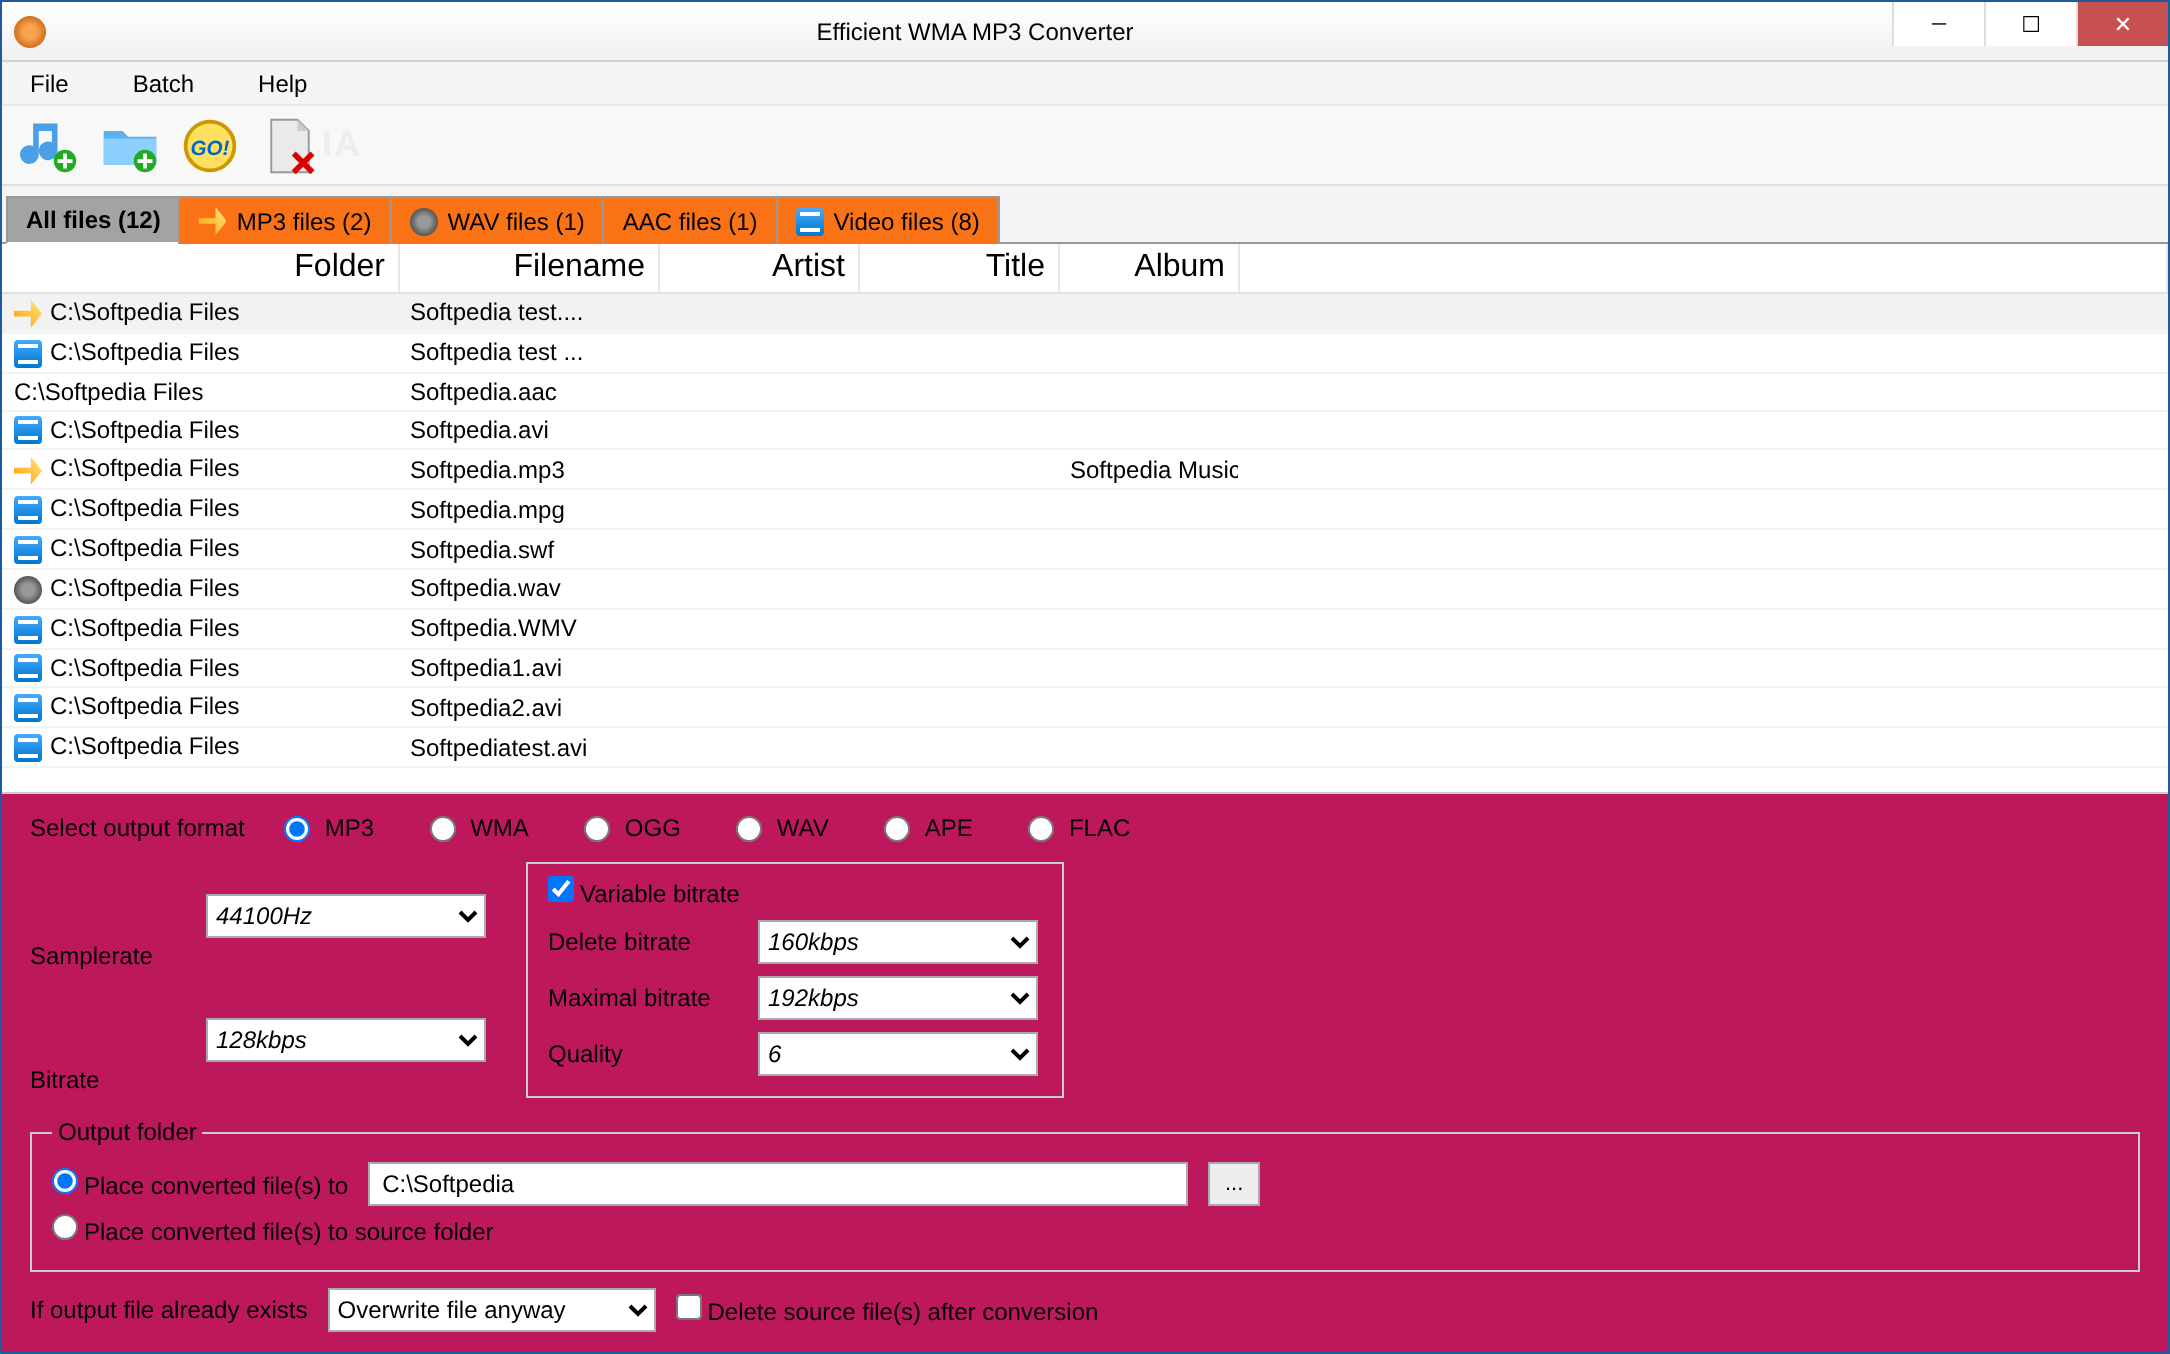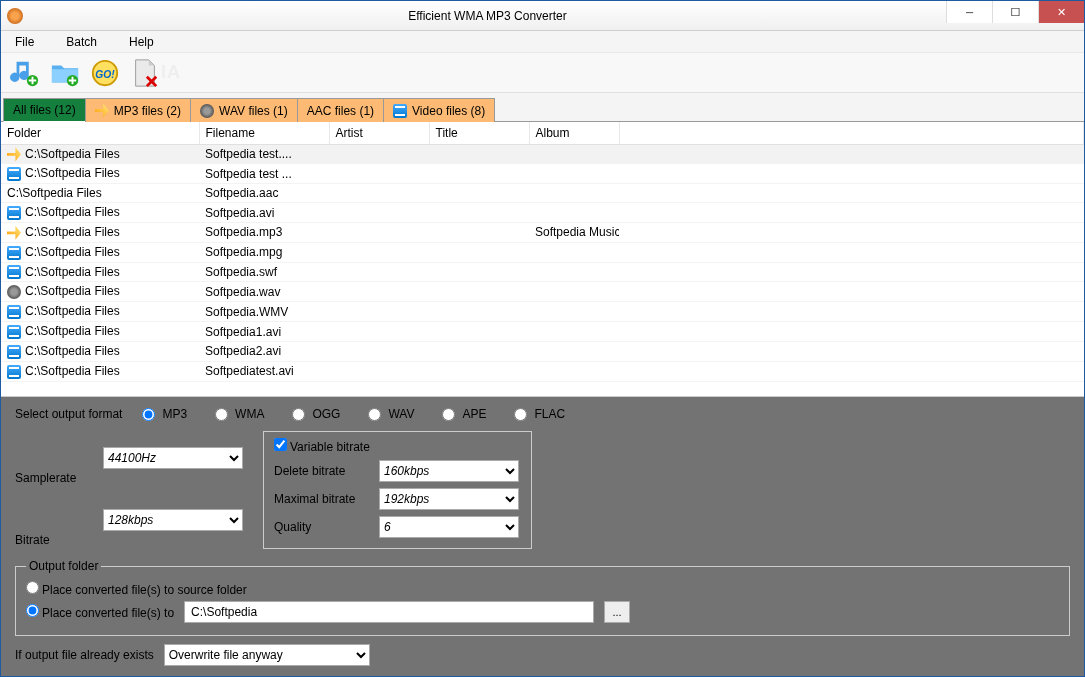--- a/index.html
+++ b/index.html
@@ -14,55 +14,55 @@
 .win-max::after { content:"☐"; }
 .win-close { background: #c75050; color:#fff; width: 46px;}
 .win-close::after { content:"✕"; font-size:11px; }
 .menubar { height: 22px; background: #f5f5f5; display: flex; align-items: center; padding: 0 6px; gap: 16px; border-bottom: 1px solid #e8e8e8;}
 .menu-item { padding: 3px 8px; cursor: default; }
 .toolbar { height: 40px; background: #f8f8f8; display: flex; align-items: center; padding: 2px 6px; gap: 4px; border-bottom: 1px solid #e0e0e0; position:relative; }
 .tool-btn { width: 36px; height: 36px; display:flex; align-items:center; justify-content:center; cursor:default; }
 .tool-btn svg { width: 30px; height: 30px; }
 .watermark { position:absolute; left:160px; color:#eee; font-weight:bold; font-size:18px; letter-spacing:1px; pointer-events:none; }
 .tabs-row { display:flex; border-bottom:1px solid #999; background:#f4f4f4; padding-left:2px; padding-top:4px; }
-.tab { display:flex; align-items:center; padding:4px 9px; background:#fdba74; border:1px solid #999; border-bottom:none; margin-right:-1px; gap:5px; font-size:12px; cursor:default; position:relative; top:1px; }
-.tab.active { background:#15803d; border-bottom:1px solid #fff; font-weight:normal;align-items:flex-end; }
+.tab { display:flex; align-items:center; padding:4px 9px; background:#f97316; border:1px solid #999; border-bottom:none; margin-right:-1px; gap:5px; font-size:12px; cursor:default; position:relative; top:1px; }
+.tab.active { background:#a3a3a3; border-bottom:1px solid #fff; font-weight:bold;align-items:flex-end; }
 .tab-ico { width:14px; height:14px; display:inline-block; }
 .ico-mp3 { background: linear-gradient(45deg,#f90,#ffea80); clip-path: polygon(0 40%,60% 40%,60% 0,100% 50%,60% 100%,60% 60%,0 60%); }
 .ico-wav { background: radial-gradient(circle,#999 30%,#555 70%); border-radius:50%; }
 .ico-video { background: linear-gradient(#4af,#07c); border-radius:2px; position:relative; }
 .ico-video::before, .ico-video::after { content:""; position:absolute; left:2px; right:2px; height:2px; background:#fff; }
 .ico-video::before { top:2px; } .ico-video::after { bottom:2px; }
 .table-container { flex:1; overflow:auto; border-bottom:1px solid #ccc; }
 table { width:100%; border-collapse:collapse; table-layout:fixed; }
-th { text-align:left; font-weight:normal; padding:3px 6px; background:#fff; border-right:1px solid #e8e8e8; border-bottom:1px solid #e0e0e0; font-size:12px; height:22px; cursor:default;}
+th { text-align:right; font-weight:normal; padding:3px 6px; background:#fff; border-right:1px solid #e8e8e8; border-bottom:1px solid #e0e0e0; font-size:16px; height:22px; cursor:default;}
 td { padding:2px 6px; border-bottom:1px solid #f3f3f3; font-size:12px; height:19px; white-space:nowrap; overflow:hidden; }
 tbody tr:first-child td { background:#f2f2f2; }
 .row-ico { width:14px; height:14px; display:inline-block; vertical-align:middle; margin-right:4px; }
-.settings-panel { padding:10px 14px 10px 14px; font-size:12px; background:#737373; }
+.settings-panel { padding:10px 14px 10px 14px; font-size:12px; background:#be185d; }
 .format-row { display:flex; align-items:center; gap:20px; margin-bottom:10px; }
 .format-row label, .opt-row label, .fs-row label { display:flex; align-items:center; gap:4px; cursor:default; }
 input[type=radio], input[type=checkbox] { margin:0 3px 0 0; }
 .two-col { display:flex; gap:20px; align-items:flex-start; }
 .col-left { display:flex; flex-direction:column; gap:8px; }
 .opt-row { display:flex; align-items:center; gap:10px; }
 .opt-label { width:78px;margin-top:40px; }
 select { font-size:12px; height:22px; border:1px solid #aaa; background:#fff; }
 .sel-w { width:140px;font-style:italic; }
 fieldset { border:1px solid #ccc; padding:6px 12px 10px 10px; }
 .fs-row { display:flex; align-items:center; gap:10px; margin-top:6px; }
 .fs-label { width:95px; }
 .out-fieldset { margin-top:10px; padding:4px 10px 8px; }
 .out-fieldset legend { padding:0 3px; }
 .out-row { display:flex; align-items:center; gap:10px; margin:4px 0; }
 input[type=text] { font-size:12px; height:22px; padding:2px 6px; border:1px solid #aaa; }
 .path-input { width:410px; }
 .browse-btn { height:22px; width:26px; border:1px solid #aaa; background:#eee; font-size:11px; cursor:default; }
 .bottom-row { display:flex; align-items:center; gap:10px; margin-top:8px; }
-.overwrite-sel { width:206px; }
+.overwrite-sel { width:164px; }
 </style>
 </head>
 <body>
 
 <div class="titlebar">
   <div class="titlebar-icon"></div>
   <div class="titlebar-title">Efficient WMA MP3 Converter</div>
   <div class="win-controls">
     <div class="win-btn win-min"></div>
     <div class="win-btn win-max"></div>
@@ -312,26 +312,27 @@
       <div class="fs-row">
         <span class="fs-label">Quality</span>
         <select class="sel-w"><option>6</option></select>
       </div>
     </fieldset>
   </div>
 
   <fieldset class="out-fieldset">
     <legend>Output folder</legend>
     <div class="out-row">
-      <label><input type="radio" name="outdest" style=""><span>Place converted file(s) to source folder</span></label>
-    </div>
-    <div class="out-row">
       <label><input type="radio" name="outdest" checked="" style=""><span>Place converted file(s) to</span></label>
       <input type="text" class="path-input" value="C:\Softpedia" style="">
       <button class="browse-btn">...</button>
     </div>
+    <div class="out-row">
+      <label><input type="radio" name="outdest" style=""><span>Place converted file(s) to source folder</span></label>
+    </div>
   </fieldset>
 
   <div class="bottom-row">
     <span>If output file already exists</span>
     <select class="overwrite-sel"><option>Overwrite file anyway</option></select>
+    <label><input type="checkbox" style=""><span>Delete source file(s) after conversion</span></label>
   </div>
 </div>
 
 </body></html>

